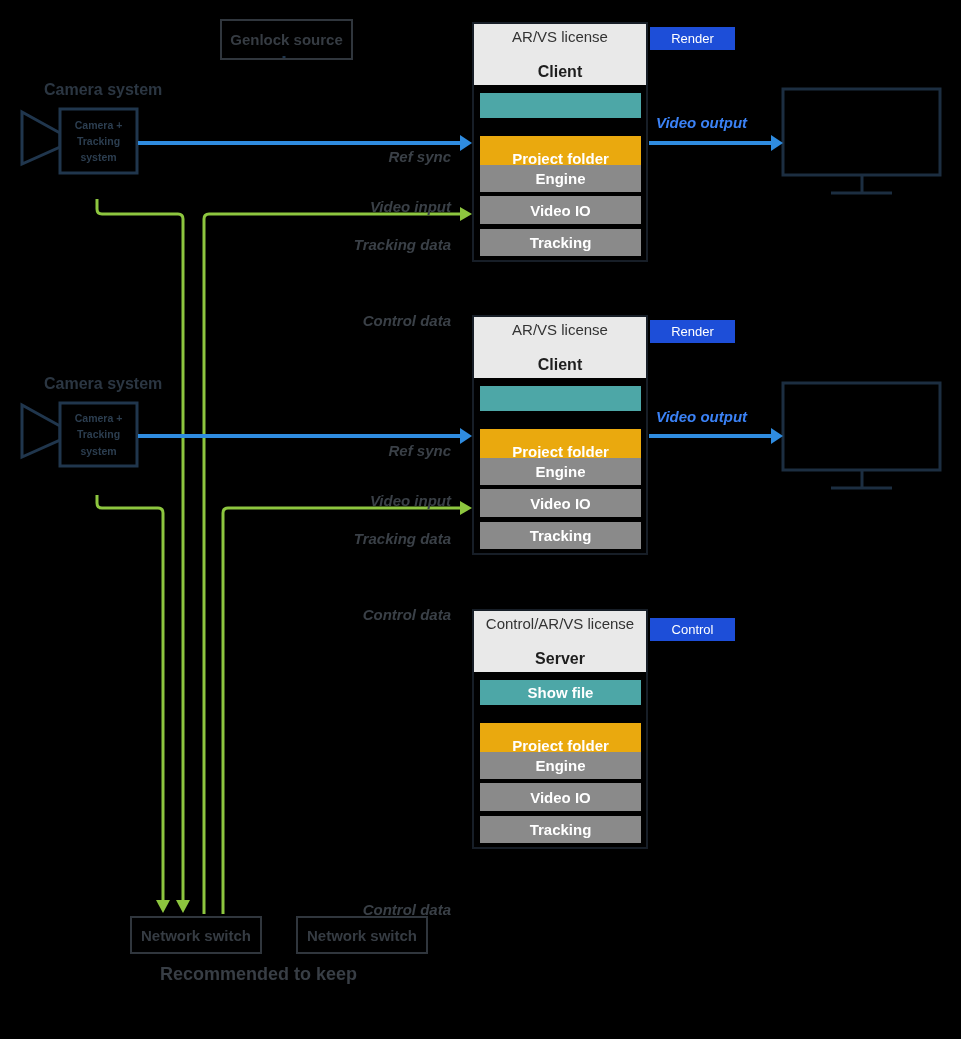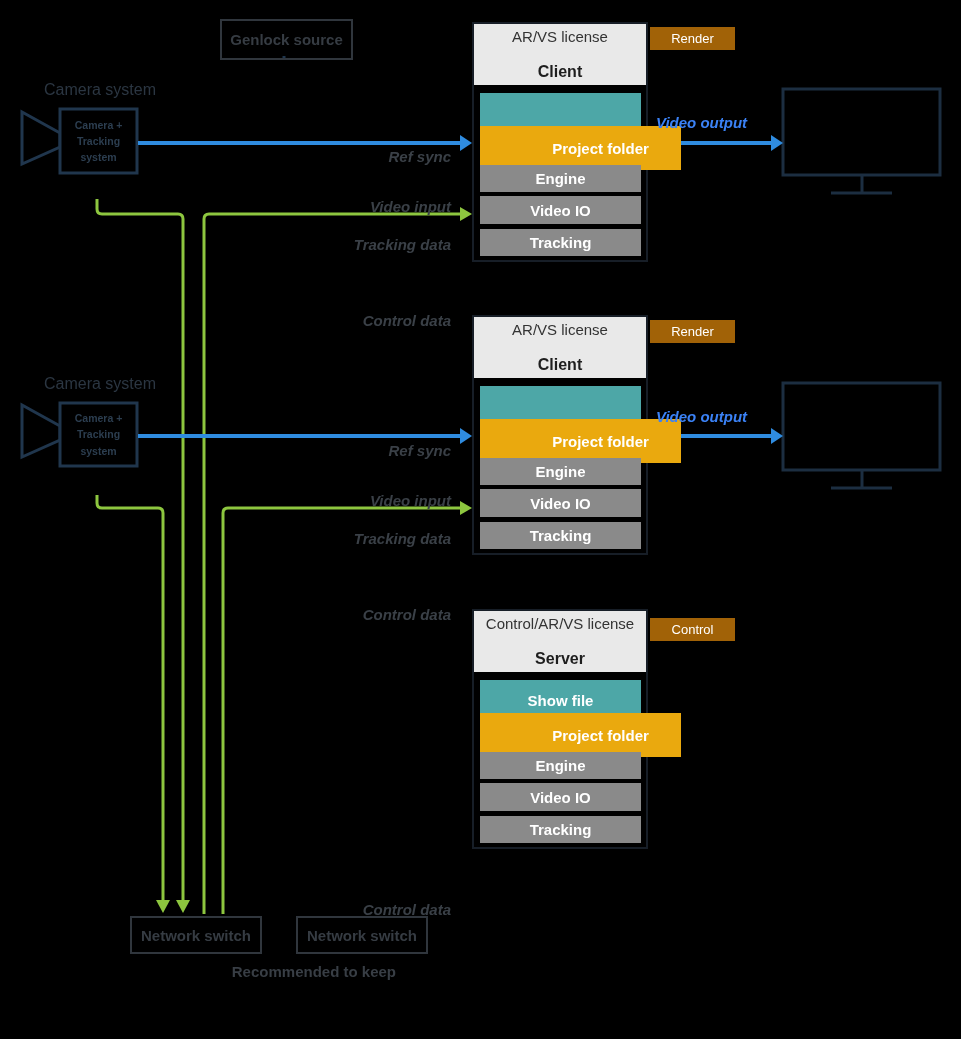--- a/index.html
+++ b/index.html
@@ -11,67 +11,67 @@
   .txt{position:absolute;z-index:2;}
 
   
   .obox{
     position:absolute;z-index:2;border:2px solid #30363d;background:transparent;
     display:flex;align-items:center;justify-content:center;
     color:#363c43;font-size:15px;font-weight:600;
   }
 
   
-  .cam-title{color:#2b3642;font-size:16px;font-weight:400;}
+  .cam-title{color:#2b3642;font-size:16px;font-weight:700;}
   .cam-body-text{
     position:absolute;z-index:2;display:flex;align-items:center;justify-content:center;
     text-align:center;color:#2c3e50;font-size:10.5px;font-weight:600;line-height:1.55;
     white-space:pre-line;
   }
 
   
   .unit{position:absolute;left:472px;width:176px;height:240px;z-index:2;
         border:2px solid #171e27;background:#000;box-sizing:border-box;}
   .unit-header{
     position:absolute;left:0;top:0;width:100%;height:61px;background:#e9e9e9;
     display:flex;flex-direction:column;align-items:center;justify-content:center;gap:18px;
   }
   .unit-license{color:#333;font-size:15px;}
   .unit-role{color:#1e1e1e;font-size:16px;font-weight:700;}
   .tag{
-    position:absolute;left:176px;top:3px;width:85px;height:23px;background:#a16207;
+    position:absolute;left:176px;top:3px;width:85px;height:23px;background:#1d4ed8;
     color:#fff;font-size:13px;display:flex;align-items:center;justify-content:center;
   }
   .tag-server{top:7px;}
   .row{
     position:absolute;left:6px;width:161px;display:flex;align-items:center;justify-content:center;
     color:#fff;font-size:15px;font-weight:600;
   }
   .row.teal{background:#4da7a7;}
   .row.yellow{background:#eaa90e;}
   .row.gray{background:#8a8a8a;}
-  .r1{top:69px;height:40px;}
-  .r2{top:102px;height:44px;padding-left:40px;}
+  .r1{top:69px;height:25px;}
+  .r2{top:112px;height:44px;}
   .r3{top:141px;height:27px;}
   .r4{top:172px;height:28px;}
   .r5{top:205px;height:27px;}
 
   
   .flow-label{
     position:absolute;right:510px;z-index:2;text-align:right;
     color:#3a4047;font-size:15px;font-style:italic;font-weight:600;white-space:nowrap;margin-top:48px;
   }
   .out-label{
     position:absolute;left:656px;z-index:2;
     color:#3b82f6;font-size:15px;font-style:italic;font-weight:600;white-space:nowrap;
   }
 
   .note{
-    position:absolute;left:160px;top:961px;width:236px;z-index:2;text-align:right;
-    color:#383e45;font-size:15px;font-weight:600;line-height:1.45;
+    position:absolute;left:160px;top:961px;width:236px;z-index:2;text-align:left;
+    color:#383e45;font-size:18px;font-weight:600;line-height:1.45;
   }
   .note div{white-space:nowrap;}
 </style>
 </head>
 <body>
 
 <div id="canvas">
 
   <svg id="wires" width="961" height="1039" viewBox="0 0 961 1039">
 

